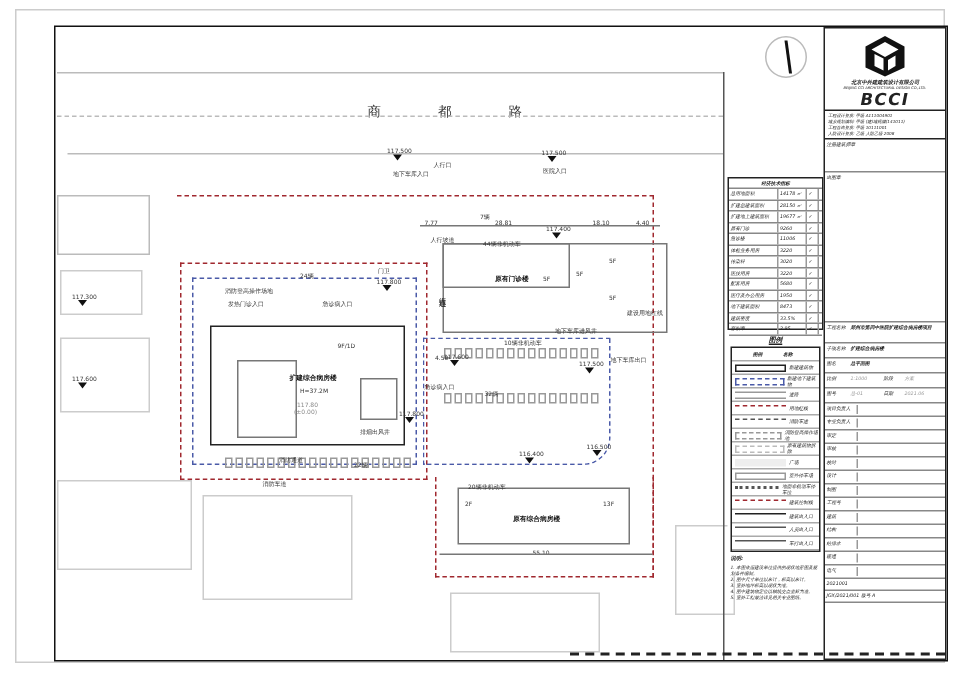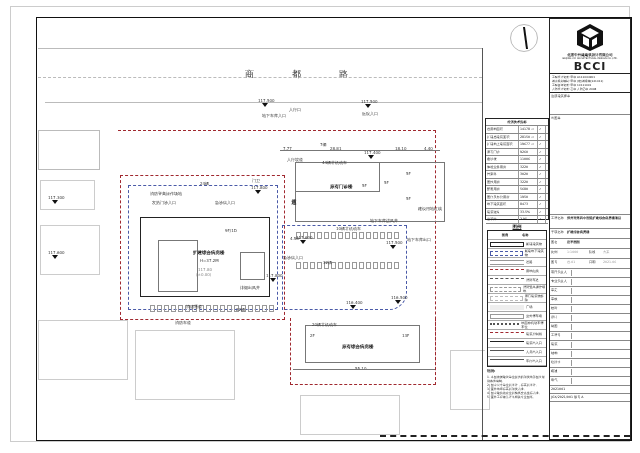--- a/index.html
+++ b/index.html
@@ -7,21 +7,21 @@
   .abs{position:absolute;}
   .t{position:absolute;font-size:4px;line-height:5px;white-space:nowrap;color:#333;}
   .tb{position:absolute;font-size:4.5px;line-height:5px;white-space:nowrap;color:#111;font-weight:bold;}
   .road{position:absolute;font-size:9px;letter-spacing:38px;color:#333;}
   .line{position:absolute;background:#bbb;}
   .dash-red{position:absolute;border:1.5px dashed #a0282f;box-sizing:border-box;}
   .dash-blue{position:absolute;border:1px dashed #4a5aa8;box-sizing:border-box;}
   .bld{position:absolute;border:1px solid #777;box-sizing:border-box;background:transparent;}
   .bld-dark{position:absolute;border:1.5px solid #222;box-sizing:border-box;}
   .tri{position:absolute;width:0;height:0;border-left:3px solid transparent;border-right:3px solid transparent;border-top:4px solid #111;}
-  .panel{position:absolute;border:1px solid #222;box-sizing:border-box;background:#fff;}
+  .panel{position:absolute;border:1px solid #222;box-sizing:border-box;background:#fff;font-style:italic;}
   .row{display:flex;border-bottom:1px solid #888;height:6.5px;font-size:3.2px;line-height:6px;}
   .row span{border-right:1px solid #999;padding:0 1px;overflow:hidden;white-space:nowrap;}
   .tbrow{border-bottom:1px solid #888;font-size:3.2px;line-height:4px;padding:1px;box-sizing:border-box;}
   .legend-row{display:flex;align-items:center;height:8px;border-bottom:1px solid #aaa;font-size:3.2px;}
   .legend-sym{width:34px;height:5px;margin:0 2px;box-sizing:border-box;}
   .parking{position:absolute;display:flex;gap:2px;}
   .parking i{display:block;width:5px;height:7px;border:1px solid #999;box-sizing:border-box;}
 </style>
 </head>
 <body>

